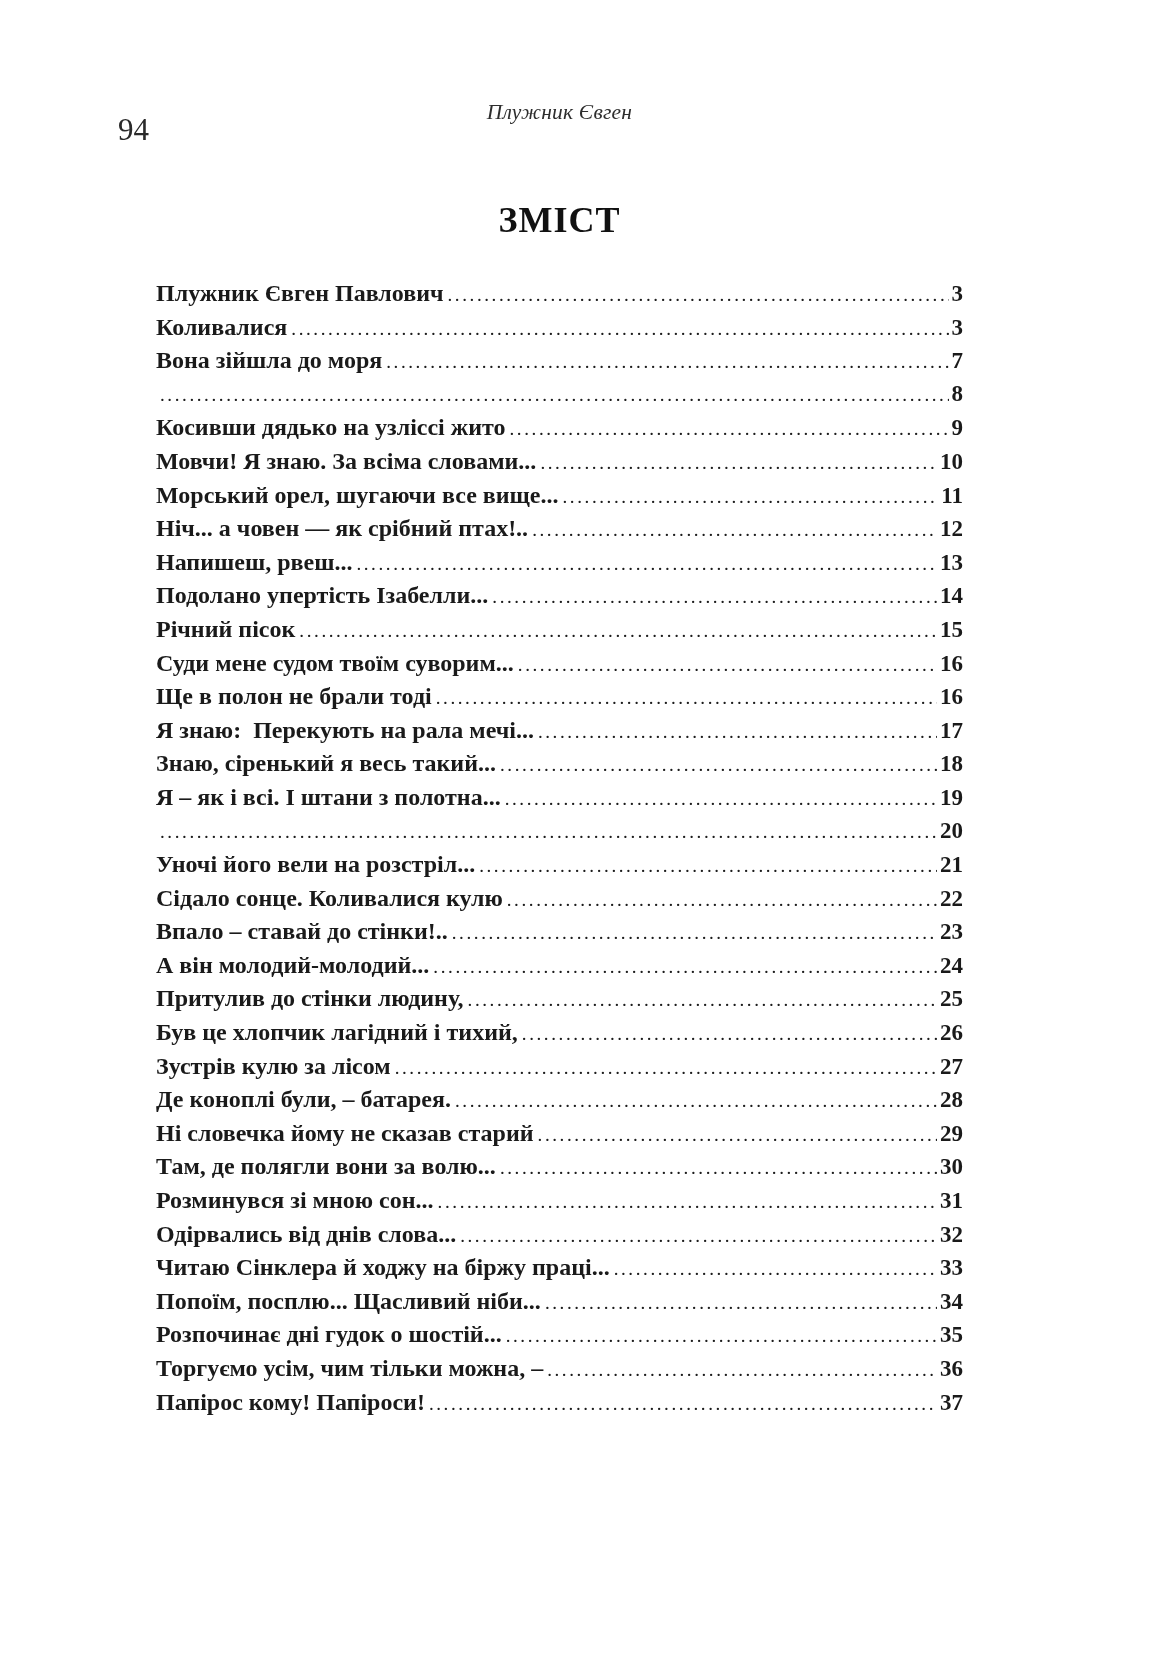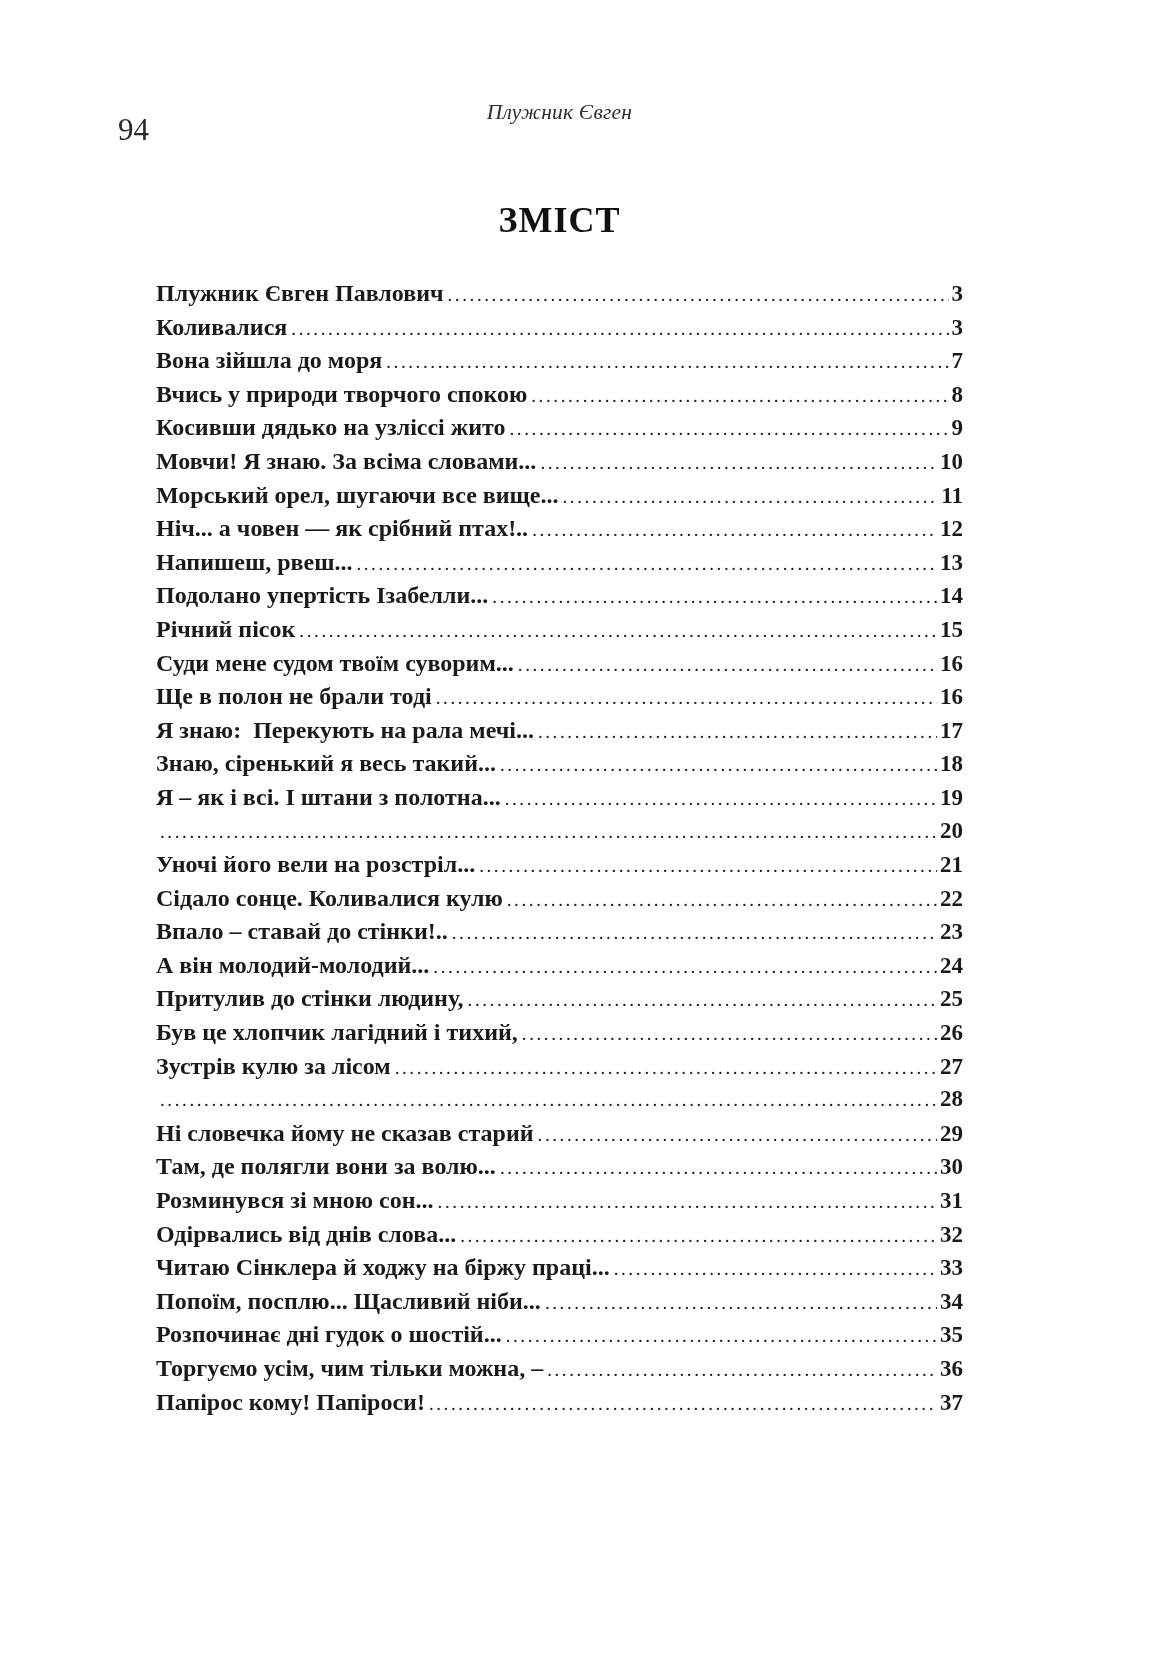--- a/index.html
+++ b/index.html
@@ -99,21 +99,20 @@
     <span class="toc-page">3</span>
   </div>
 
   <div class="toc-row">
     <span class="toc-entry-title">Вона зійшла до моря</span>
     <span class="toc-leader">........................................................................................................................................................................................................</span>
     <span class="toc-page">7</span>
   </div>
 
   <div class="toc-row">
-    <span class="toc-entry-title">Вчись у природи творчого спокою</span>
     <span class="toc-leader">........................................................................................................................................................................................................</span>
     <span class="toc-page">8</span>
   </div>
 
   <div class="toc-row">
     <span class="toc-entry-title">Косивши дядько на узліссі жито</span>
     <span class="toc-leader">........................................................................................................................................................................................................</span>
     <span class="toc-page">9</span>
   </div>
 
@@ -224,20 +223,21 @@
     <span class="toc-page">26</span>
   </div>
 
   <div class="toc-row">
     <span class="toc-entry-title">Зустрів кулю за лісом</span>
     <span class="toc-leader">........................................................................................................................................................................................................</span>
     <span class="toc-page">27</span>
   </div>
 
   <div class="toc-row">
+    <span class="toc-entry-title">Де коноплі були, – батарея.</span>
     <span class="toc-leader">........................................................................................................................................................................................................</span>
     <span class="toc-page">28</span>
   </div>
 
   <div class="toc-row">
     <span class="toc-entry-title">Ні словечка йому не сказав старий</span>
     <span class="toc-leader">........................................................................................................................................................................................................</span>
     <span class="toc-page">29</span>
   </div>
 

